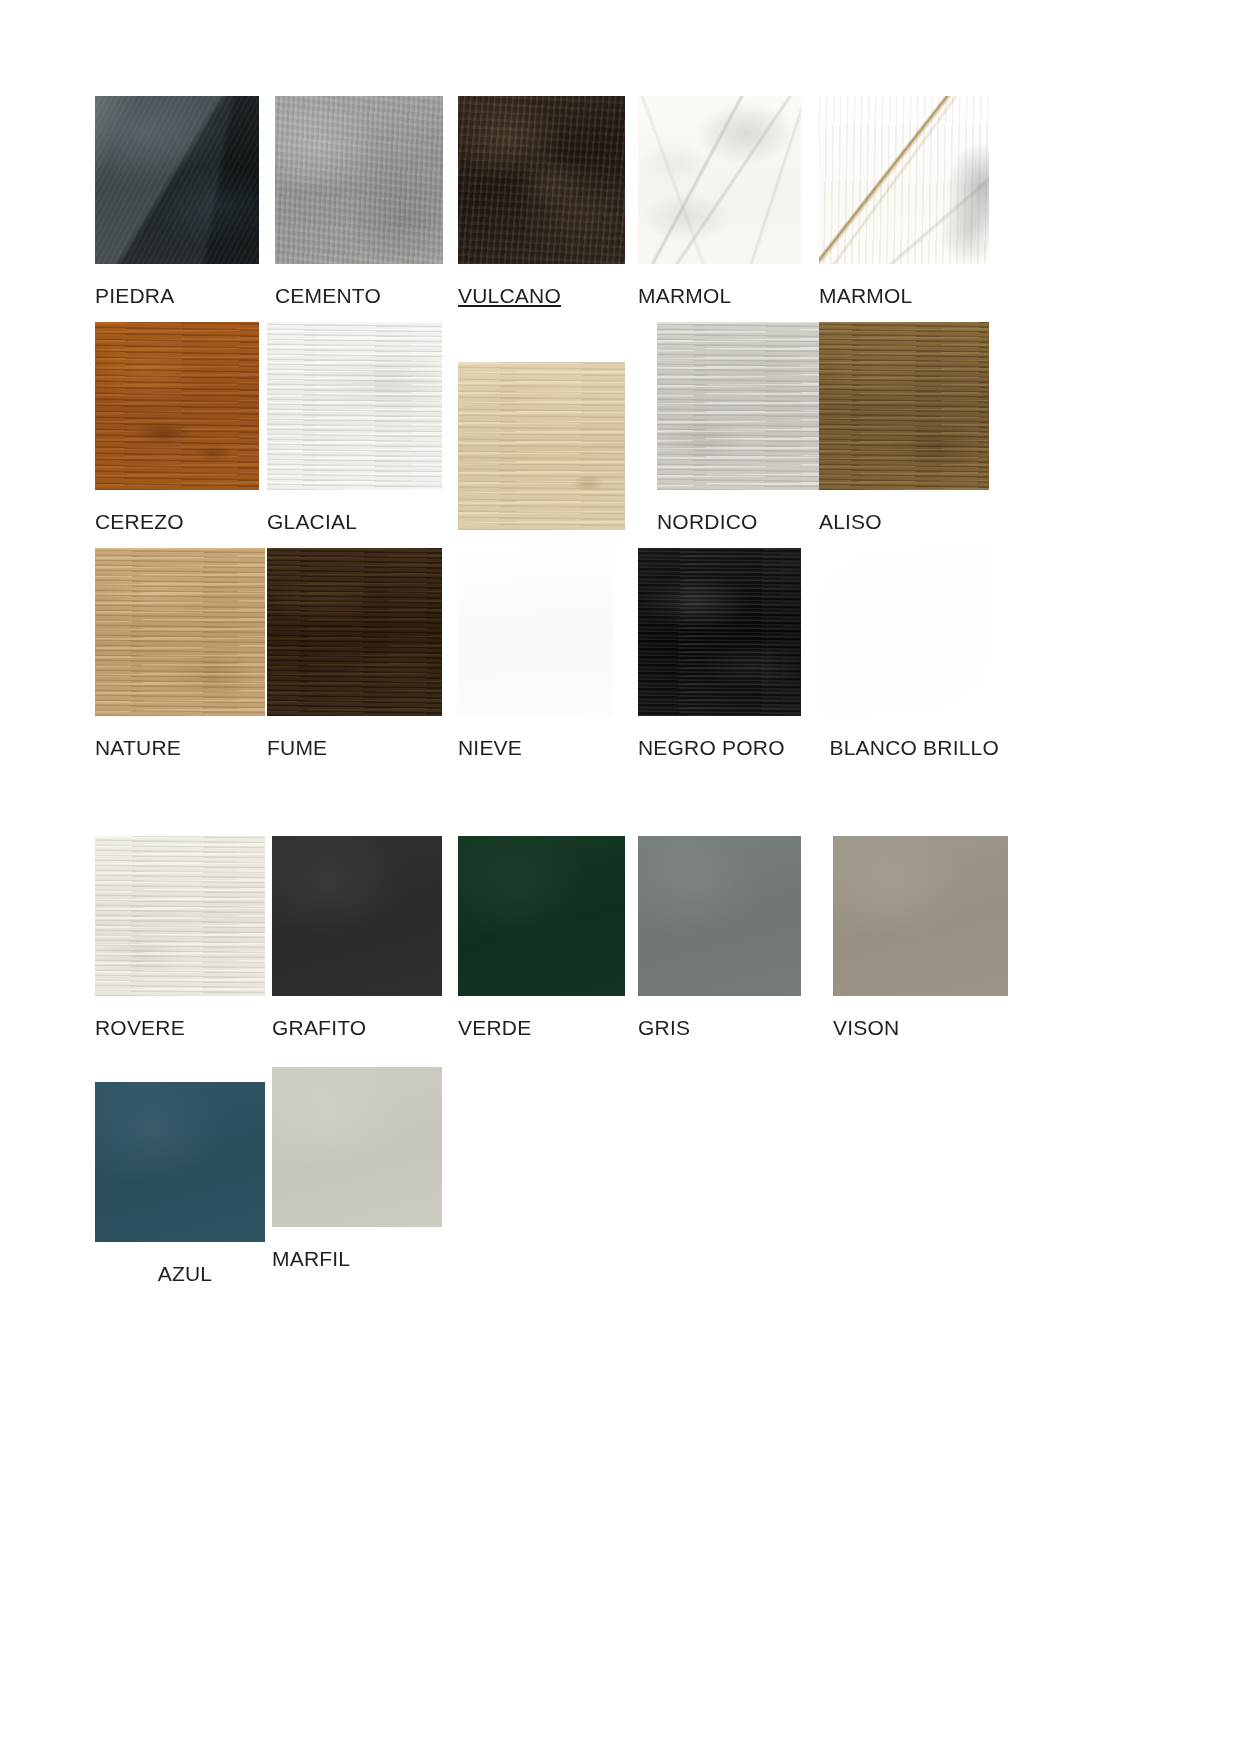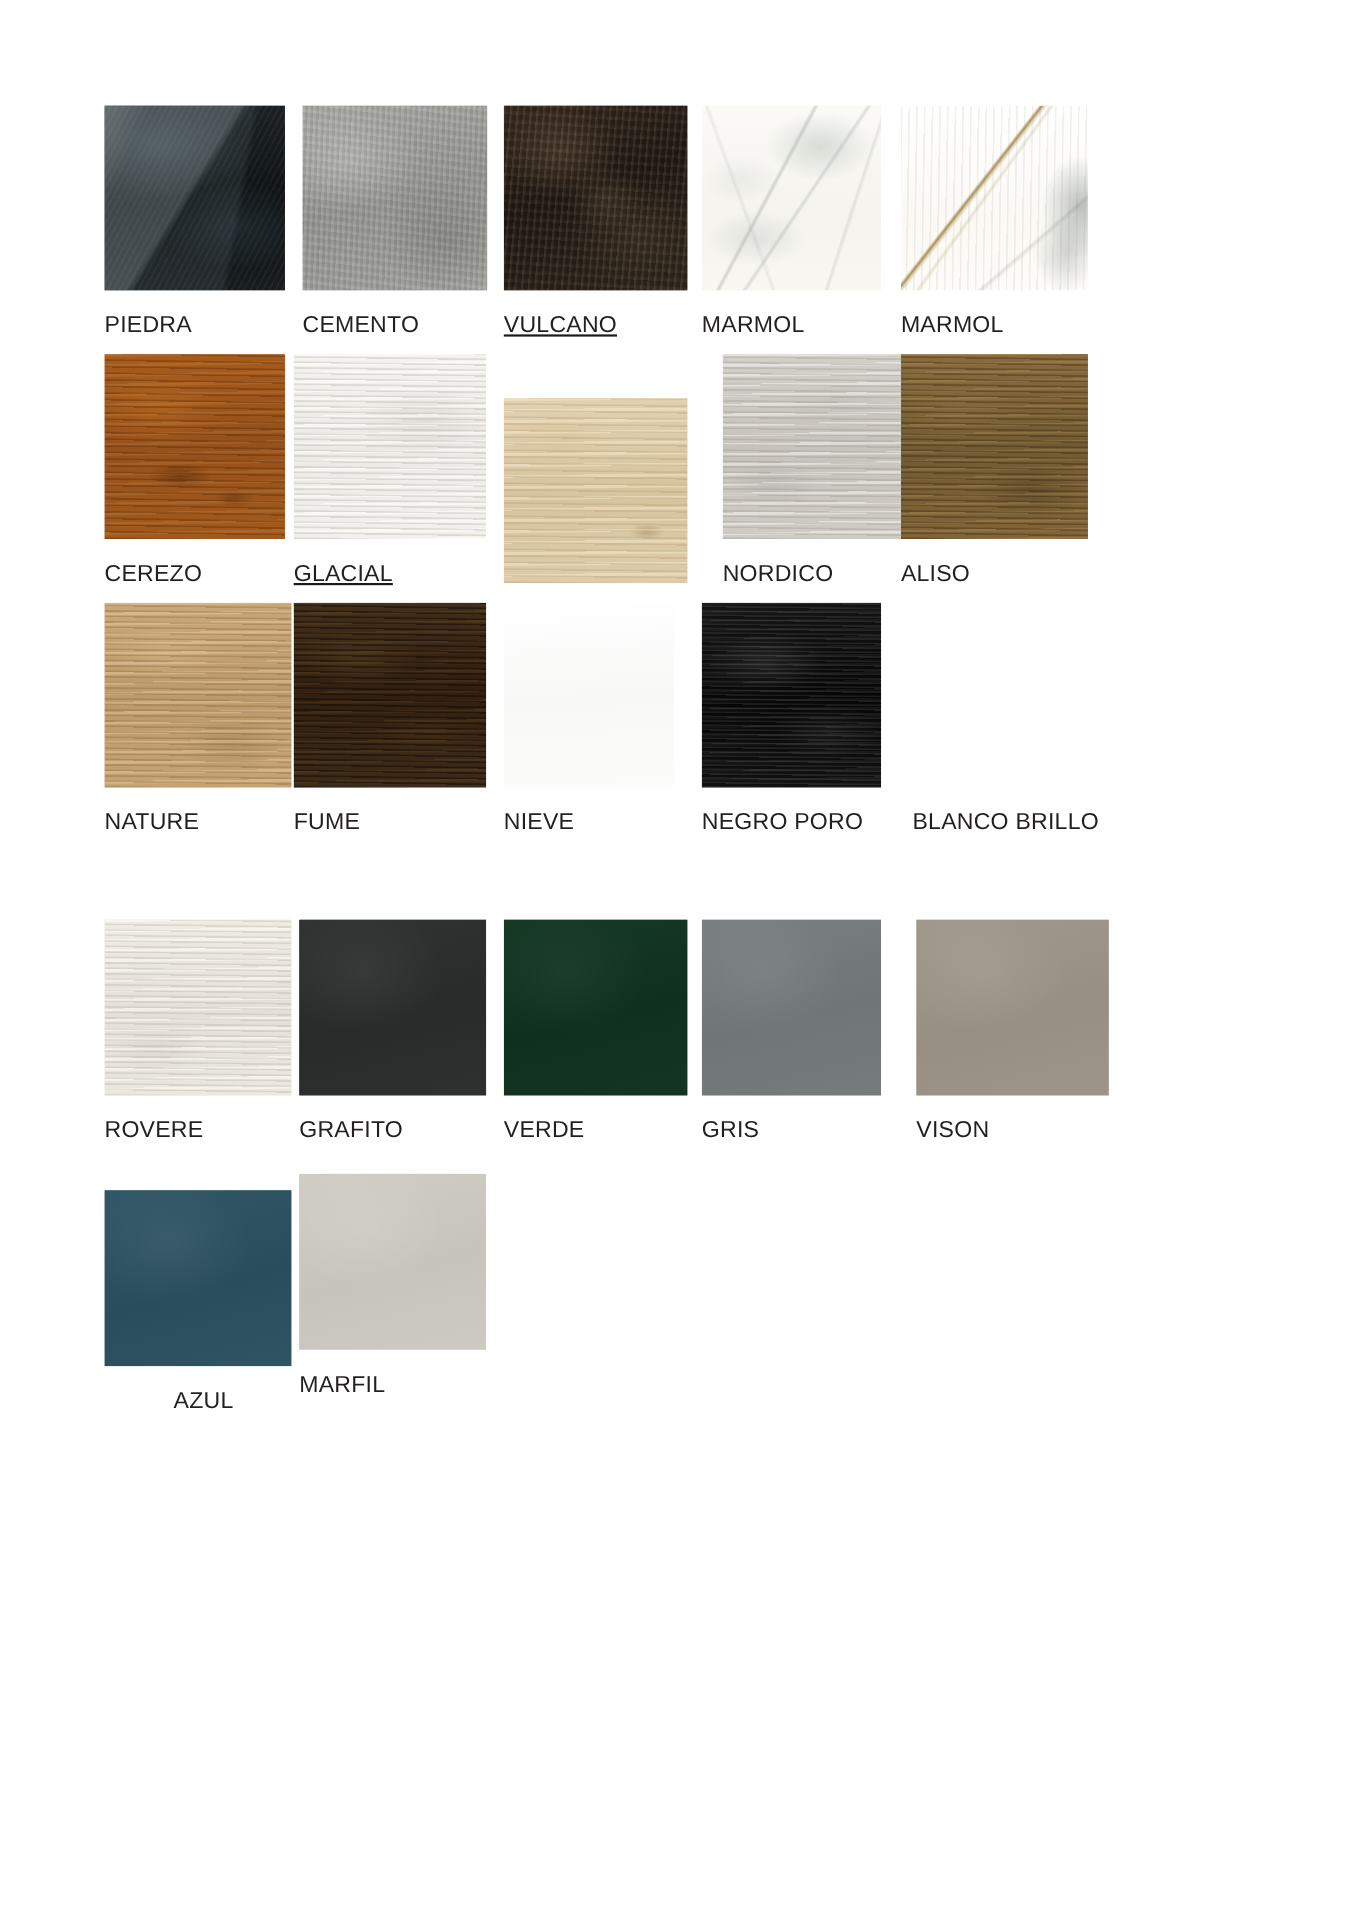--- a/index.html
+++ b/index.html
@@ -332,21 +332,21 @@
           <div class="label">MARMOL</div>
         </div>
       </div>
       <div class="row" style="position: absolute; left: 0px; top: 226px; height: 226px;">
         <div class="cell" style="left: 0px; top: 0px;">
           <div class="swatch" style="width: 164px; height: 168px;">
             <div class="tex t-cerezo"></div>
           </div>
           <div class="label">CEREZO</div>
         </div>
-        <div class="cell" style="left: 172px; top: 0px; text-decoration: underline;">
+        <div class="cell" style="left: 172px; top: 0px;">
           <div class="swatch" style="width: 175px; height: 168px;">
             <div class="tex t-glacial"></div>
           </div>
           <div class="label">GLACIAL</div>
         </div>
         <div class="cell" style="left: 363px; top: 0px; margin-top: 40px;">
           <div class="swatch" style="width: 167px; height: 168px;">
             <div class="tex t-maple"></div>
           </div>
           <div class="label">MAPLE</div>

